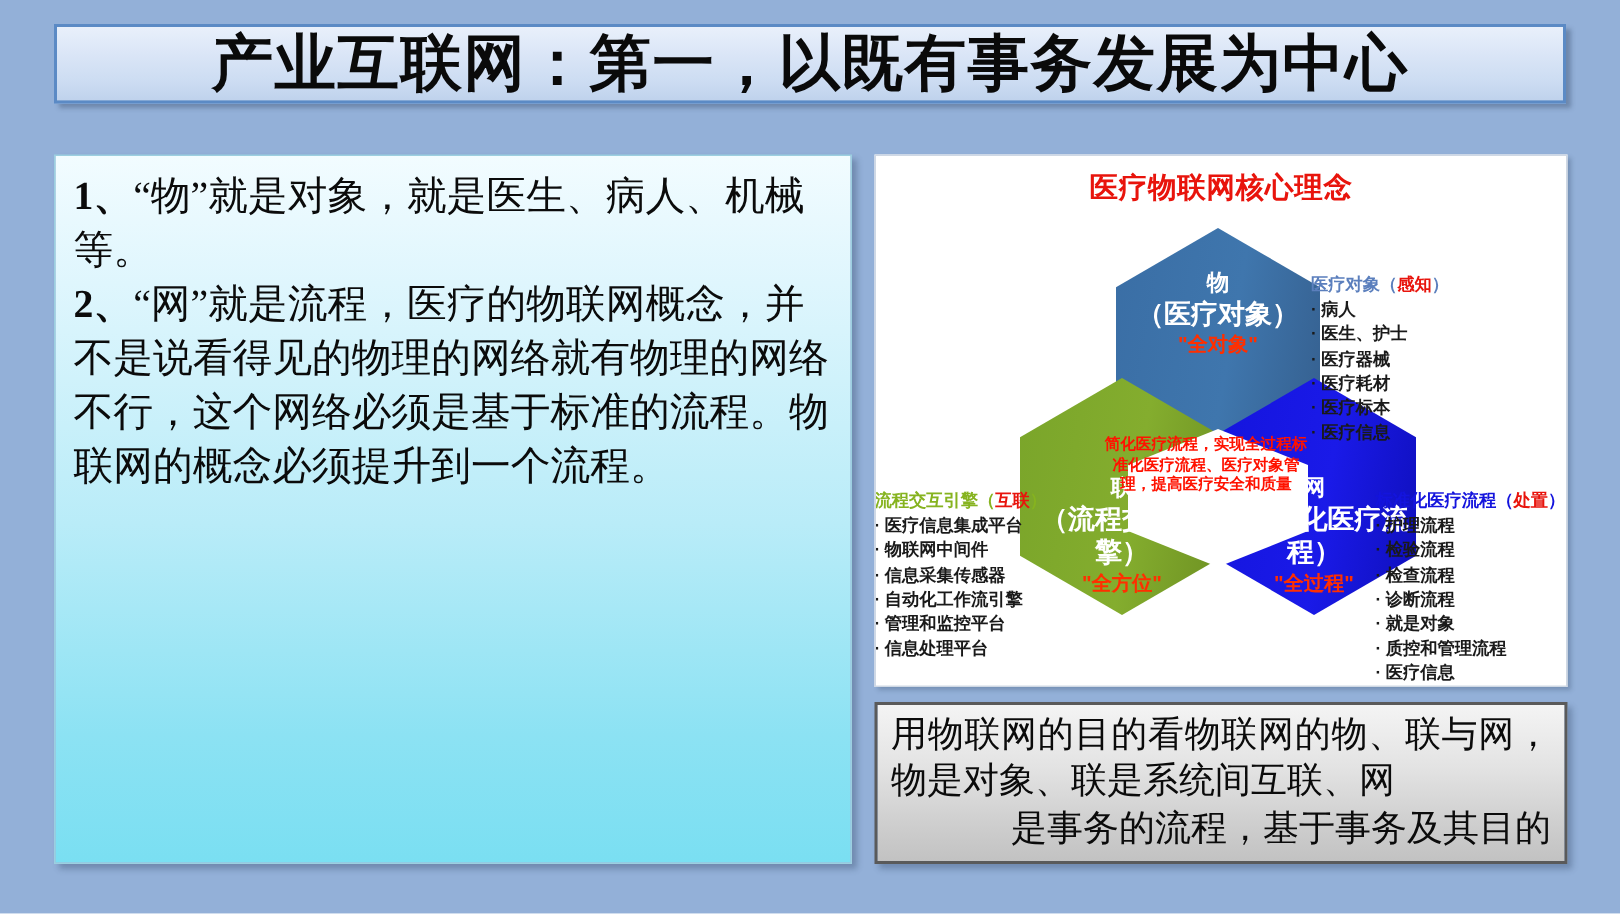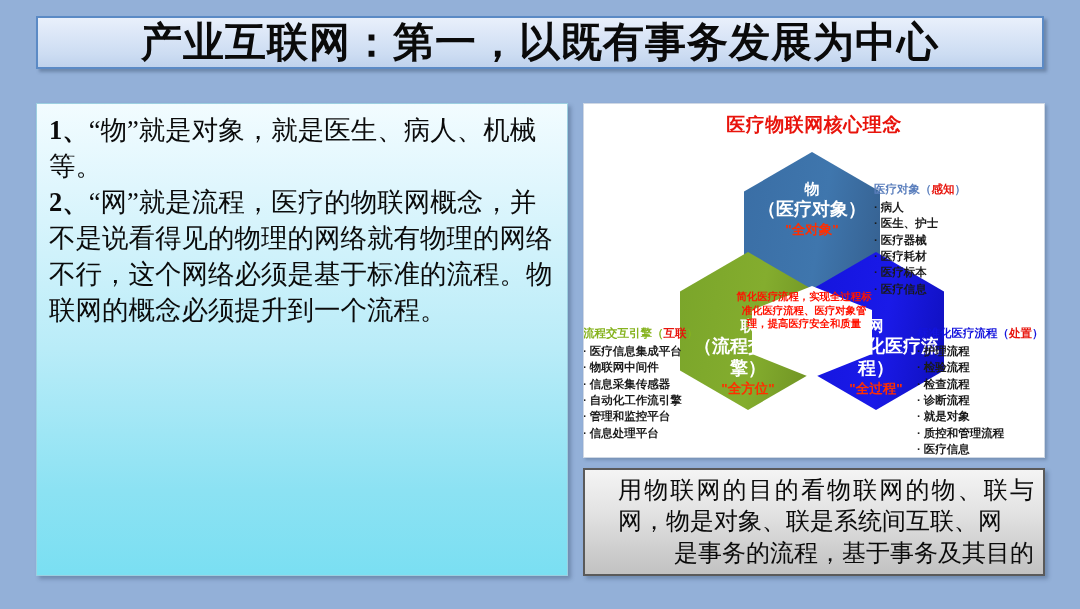--- a/index.html
+++ b/index.html
@@ -196,21 +196,20 @@
     display: flex;
     align-items: center;
   }
   .caption-text {
     font-family: "Liberation Serif", "DejaVu Serif", serif;
     font-size: 24px;
     line-height: 1.3;
     color: #0b0b0b;
     text-align: justify;
     width: 100%;
-    margin-left: 24px;
   }
   .caption-text .last { display: block; text-align: right; }
 </style>
 </head>
 <body>
 
 <div class="slide">
 
   <div class="title-bar">
     <div class="title-text">产业互联网：第一，以既有事务发展为中心</div>

